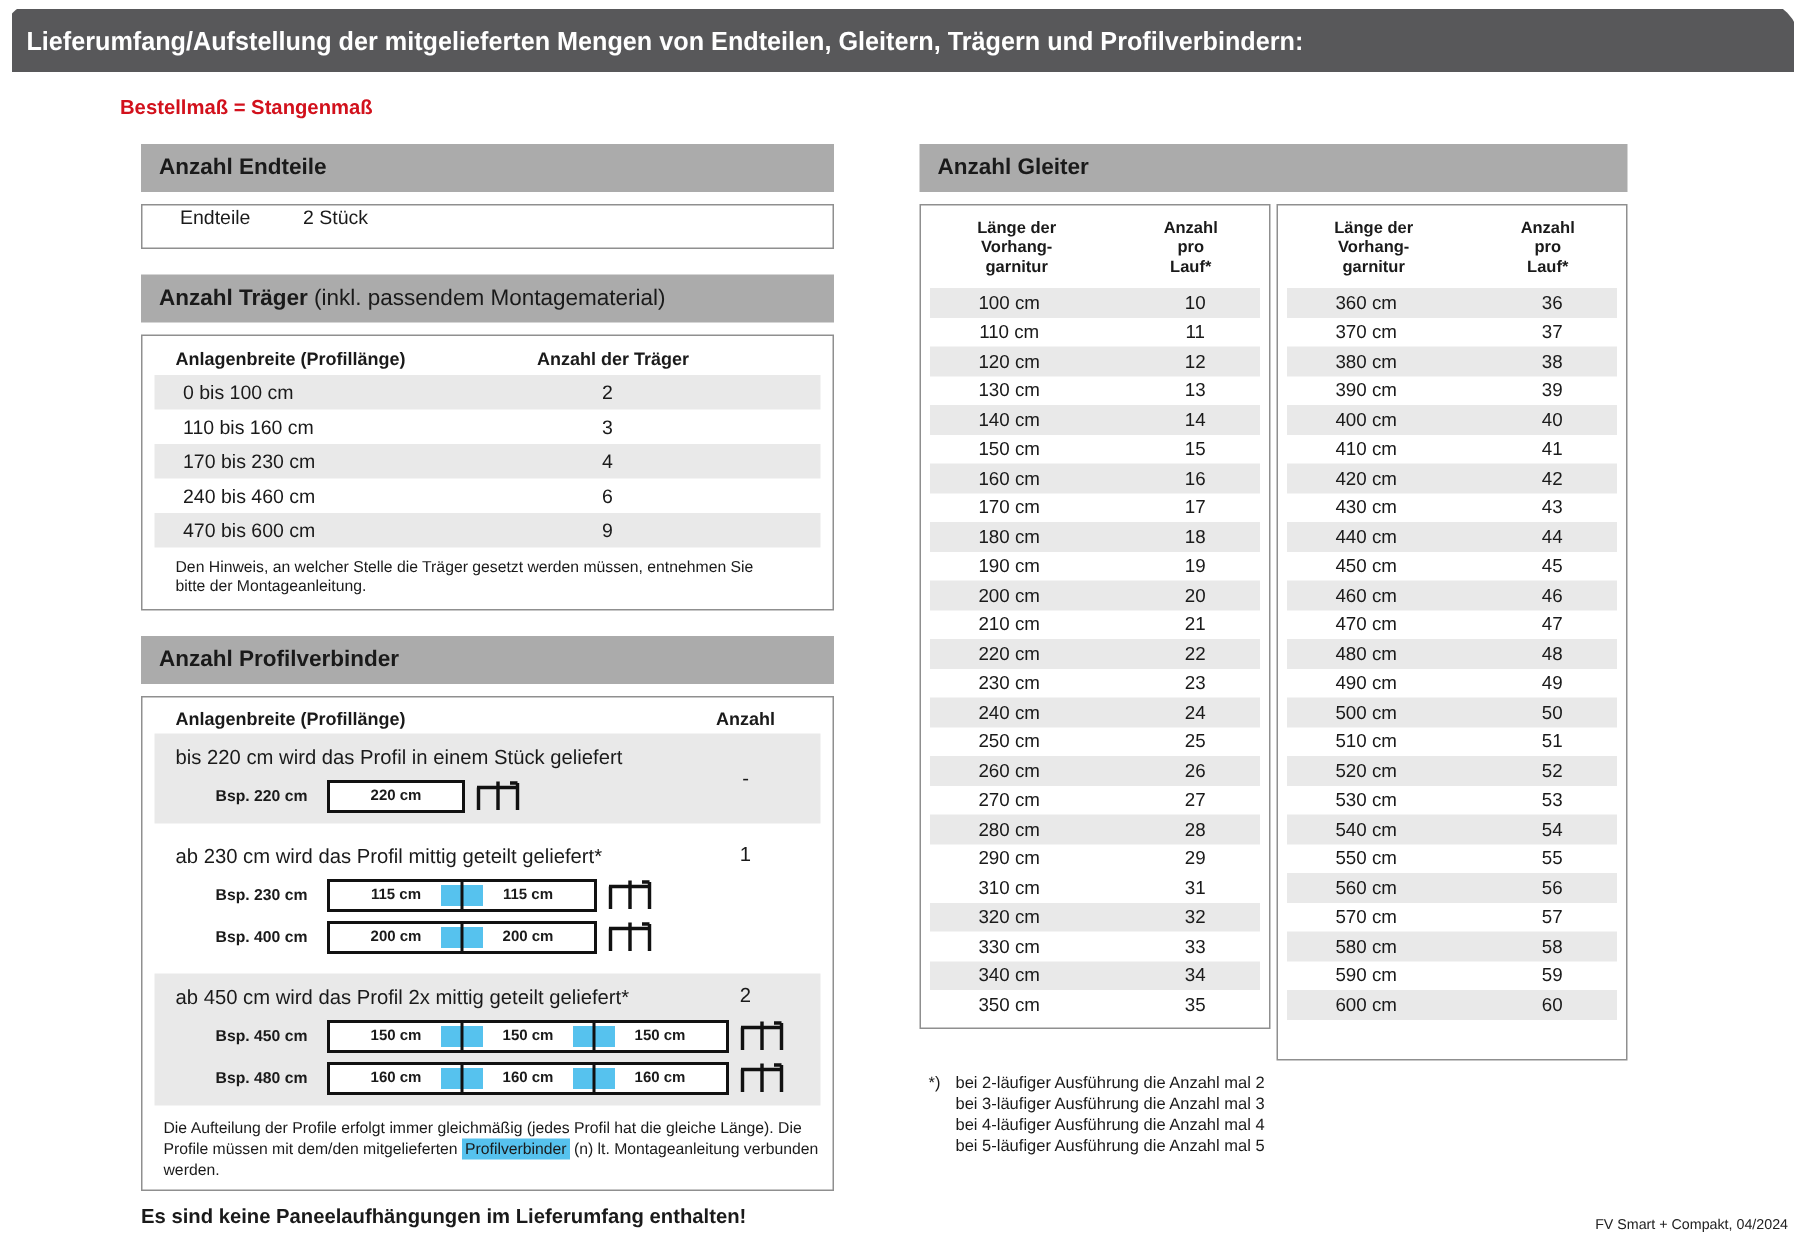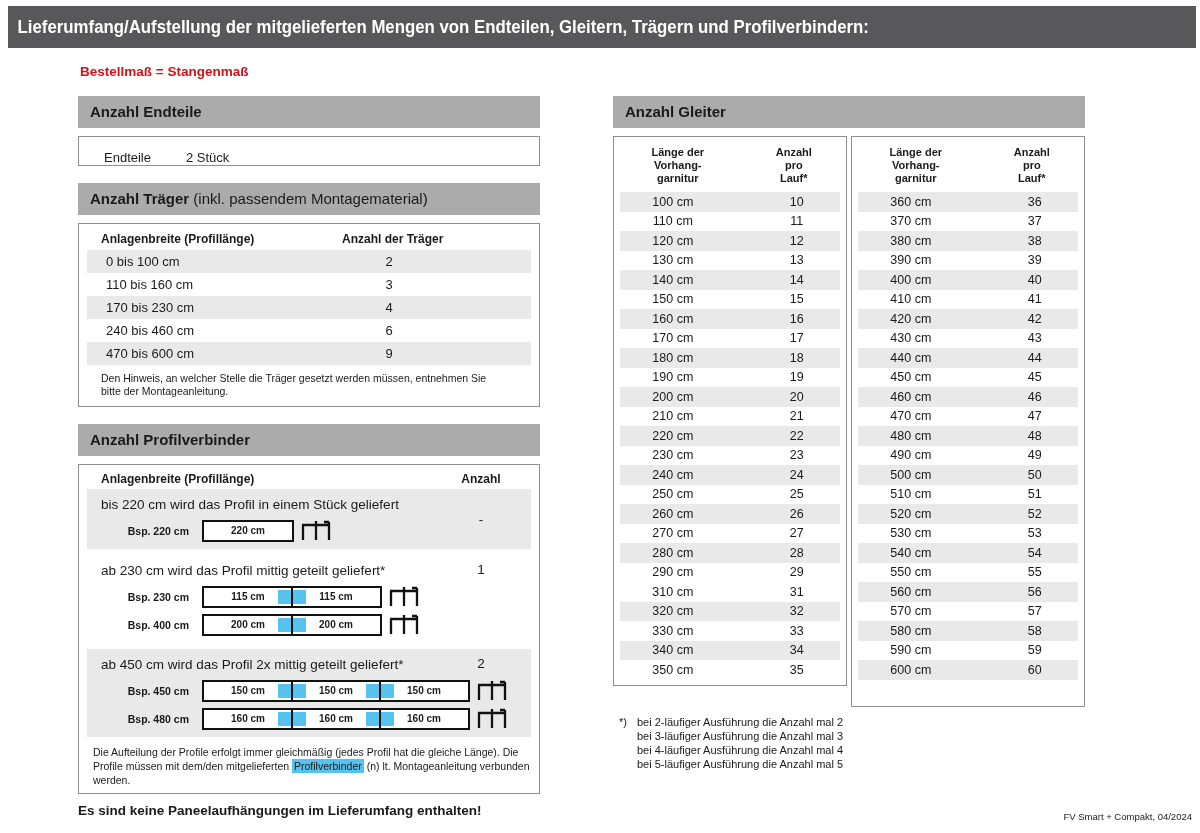--- a/index.html
+++ b/index.html
@@ -1,33 +1,33 @@
 <!DOCTYPE html>
 <html><head>
 <meta charset="utf-8">
 <style>
   html,body{margin:0;padding:0;background:#fff;}
   body{font-family:"Liberation Sans",sans-serif;color:#1a1a1a;-webkit-font-smoothing:antialiased;}
-  .canvas{position:relative;width:1200px;height:833px;background:#fff;overflow:hidden;}
+  .canvas{position:relative;width:1200px;height:833px;background:#fff;overflow:hidden;border-radius:29px;}
 
   
   .title-bar{position:absolute;left:8px;top:6px;width:1188px;height:42px;background:#58585a;}
   .title-bar span{display:inline-block;line-height:42px;padding-left:10px;color:#fff;font-weight:bold;font-size:17.5px;transform:scaleX(.96);transform-origin:left center;white-space:nowrap;}
 
   .subtitle{position:absolute;left:80px;top:64px;font-weight:bold;font-size:13.5px;color:#d2111c;}
 
-  .col-left{position:absolute;left:78px;top:96px;width:462px;}
+  .col-left{position:absolute;left:94px;top:96px;width:462px;}
   .col-right{position:absolute;left:613px;top:96px;width:472px;}
 
   .sec-head{height:32px;background:#ababab;line-height:32px;padding-left:12px;font-size:15px;white-space:nowrap;}
   .sec-head b{font-weight:bold;}
   .box{border:1.5px solid #8f8f8f;background:#fff;box-sizing:border-box;}
 
   
-  .endteile-box{margin-top:8px;height:30px;display:flex;align-items:flex-end;font-size:13px;}
+  .endteile-box{margin-top:8px;height:30px;display:flex;align-items:flex-start;font-size:13px;}
   .endteile-box .lbl{padding-left:25px;width:82px;}
 
   
   .gap{height:17px;}
   .t-box{margin-top:8px;padding-bottom:6px;}
   .t-head{position:relative;height:26px;line-height:30px;font-size:12px;font-weight:bold;}
   .t-head .c0{padding-left:22px;}
   .t-head .c1{position:absolute;left:263px;top:0;}
   .t-row{position:relative;height:23px;margin:0 8px;display:flex;align-items:center;font-size:13px;}
   .t-row.shaded{background:#e9e9e9;}

